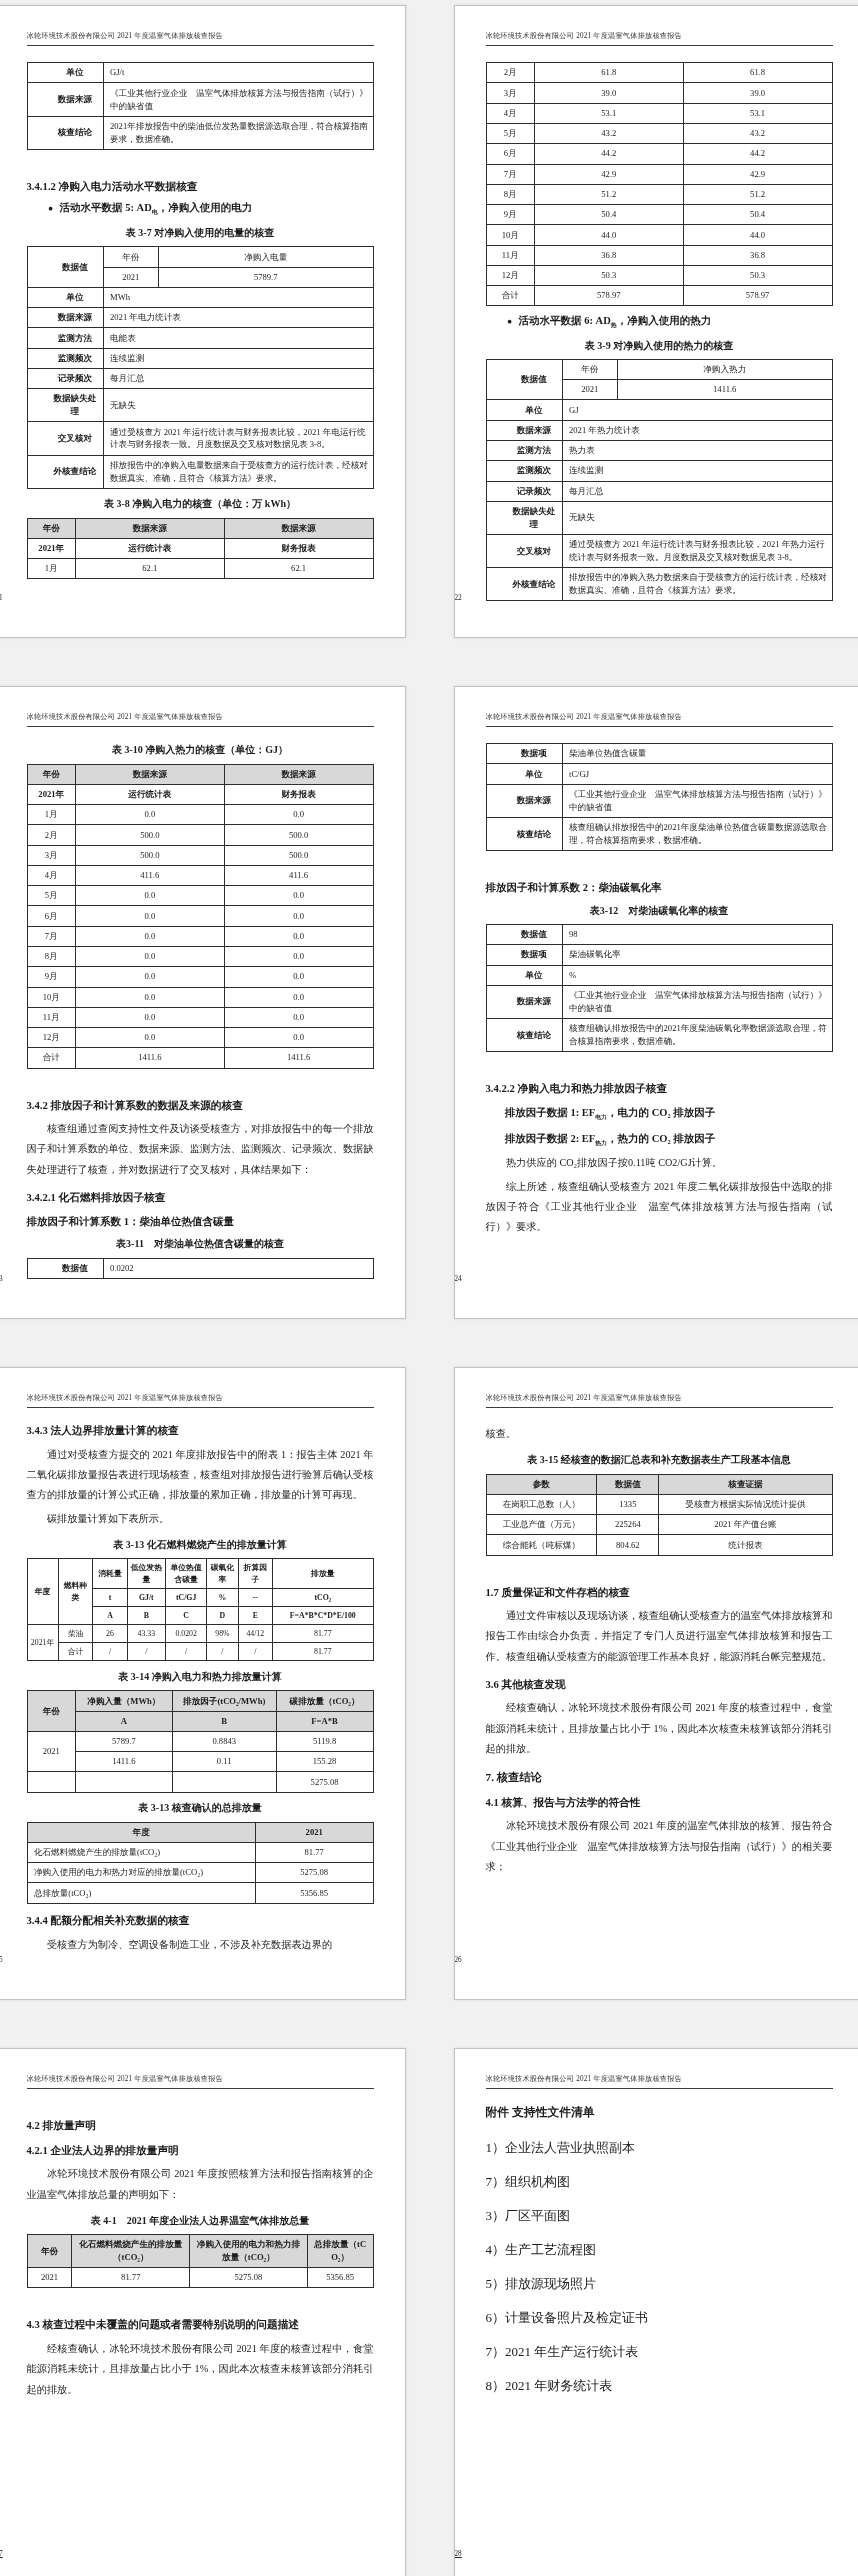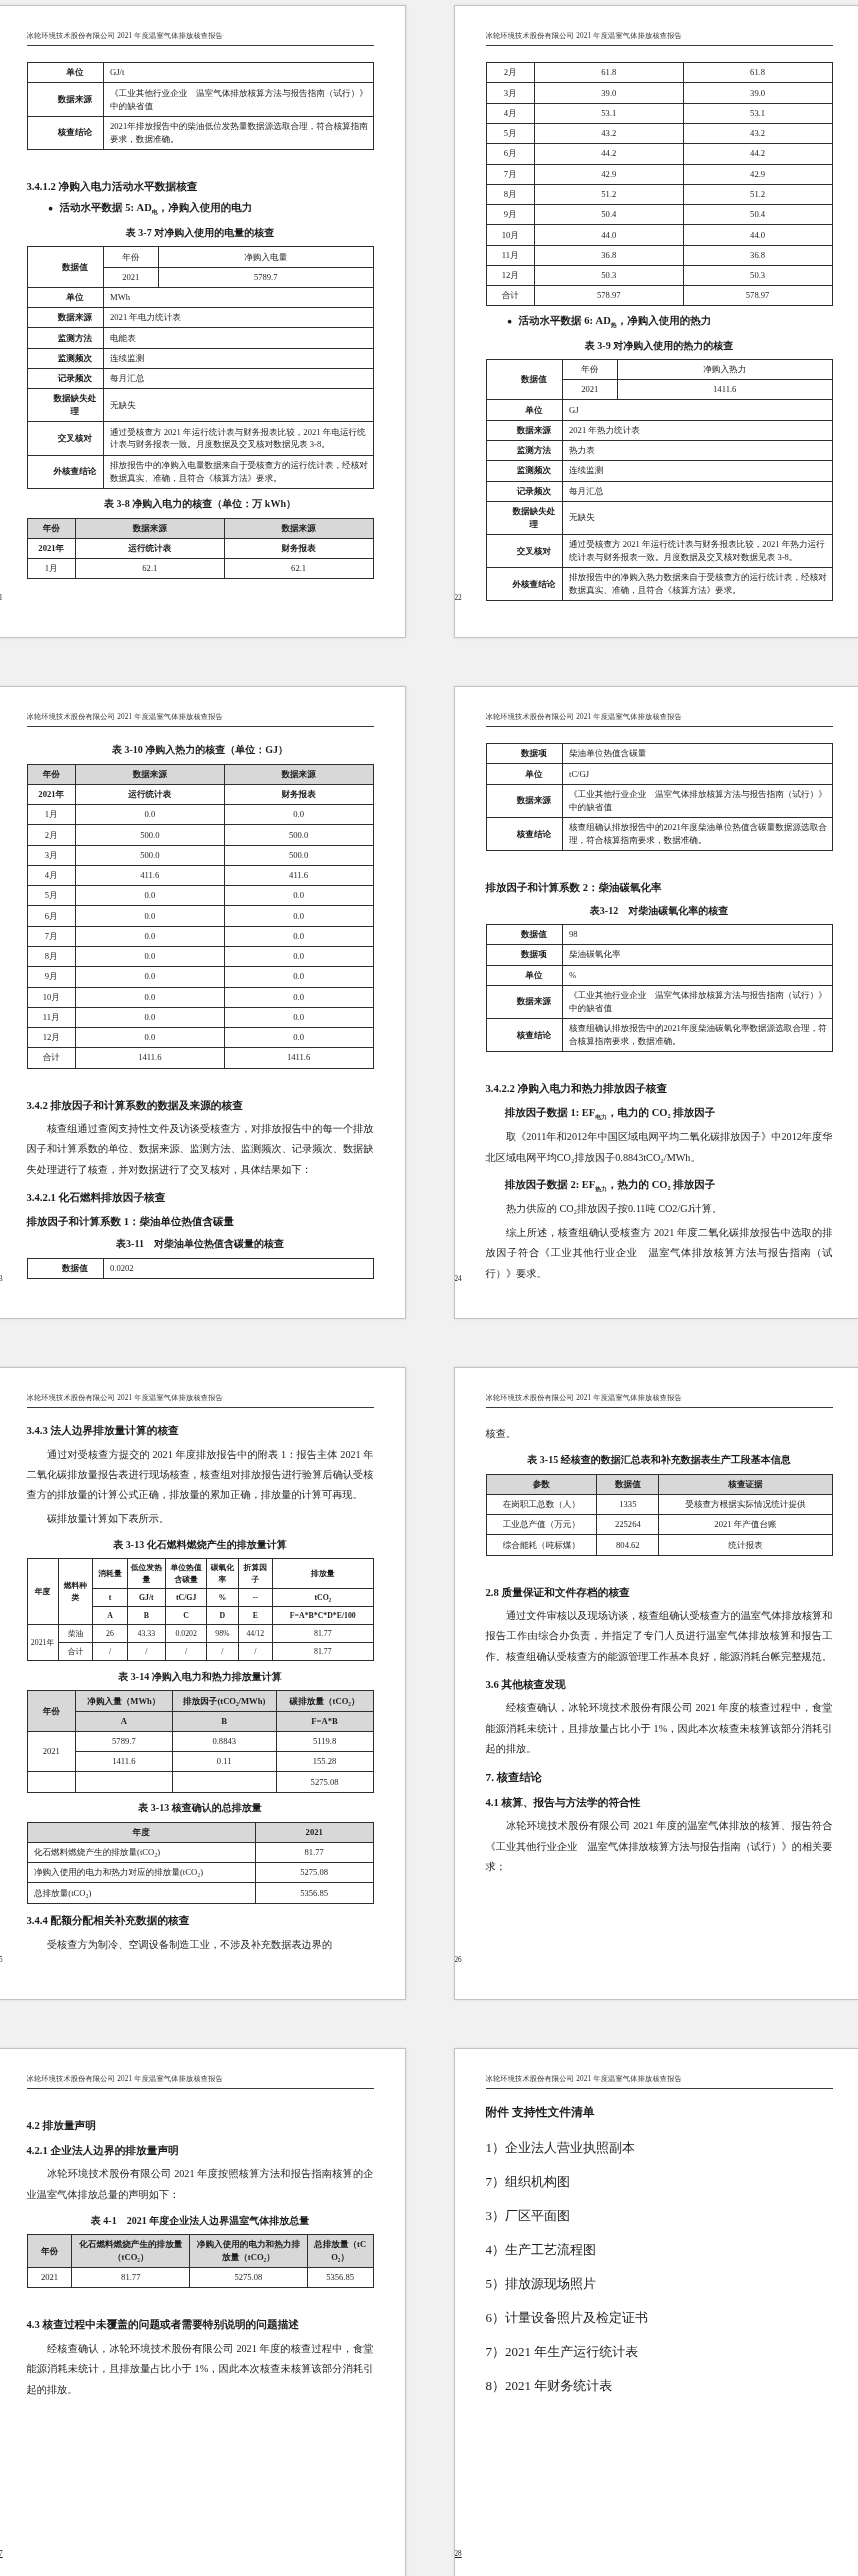--- a/index.html
+++ b/index.html
@@ -468,21 +468,20 @@
             <td class="val">核查组确认排放报告中的2021年度柴油碳氧化率数据源选取合理，符合核算指南要求，数据准确。</td>
           </tr>
         </tbody>
     </table>
 
     <div class="sec-h mt-lg">3.4.2.2 净购入电力和热力排放因子核查</div>
 
     <div class="factor-h ind">
       <span>排放因子数据 1: EF</span><sub>电力</sub><span>，电力的 CO₂ 排放因子</span>
     </div>
-    <p class="para indent">取《2011年和2012年中国区域电网平均二氧化碳排放因子》中2012年度华北区域电网平均CO₂排放因子0.8843tCO₂/MWh。</p>
 
     <div class="factor-h ind">
       <span>排放因子数据 2: EF</span><sub>热力</sub><span>，热力的 CO₂ 排放因子</span>
     </div>
     <p class="para indent">热力供应的 CO₂排放因子按0.11吨 CO2/GJ计算。</p>
 
     <p class="para indent">综上所述，核查组确认受核查方 2021 年度二氧化碳排放报告中选取的排放因子符合《工业其他行业企业　温室气体排放核算方法与报告指南（试行）》要求。</p>
 
     <div class="pg-footer">24</div>
   </section>
@@ -664,21 +663,21 @@
             <td>2021 年产值台账</td>
           </tr>
           <tr>
             <td>综合能耗（吨标煤）</td>
             <td>804.62</td>
             <td>统计报表</td>
           </tr>
         </tbody>
     </table>
 
-    <div class="sec-h mt-lg">2.8 质量保证和文件存档的核查</div>
+    <div class="sec-h mt-lg">1.7 质量保证和文件存档的核查</div>
     <p class="para indent">通过文件审核以及现场访谈，核查组确认受核查方的温室气体排放核算和报告工作由综合办负责，并指定了专门人员进行温室气体排放核算和报告工作。核查组确认受核查方的能源管理工作基本良好，能源消耗台帐完整规范。</p>
 
     <div class="sec-h">3.6 其他核查发现</div>
     <p class="para indent">经核查确认，冰轮环境技术股份有限公司 2021 年度的核查过程中，食堂能源消耗未统计，且排放量占比小于 1%，因此本次核查未核算该部分消耗引起的排放。</p>
 
     <div class="sec-h big">7. 核查结论</div>
     <div class="sec-h">4.1 核算、报告与方法学的符合性</div>
     <p class="para indent">冰轮环境技术股份有限公司 2021 年度的温室气体排放的核算、报告符合《工业其他行业企业　温室气体排放核算方法与报告指南（试行）》的相关要求；</p>
 
     <div class="pg-footer">26</div>

